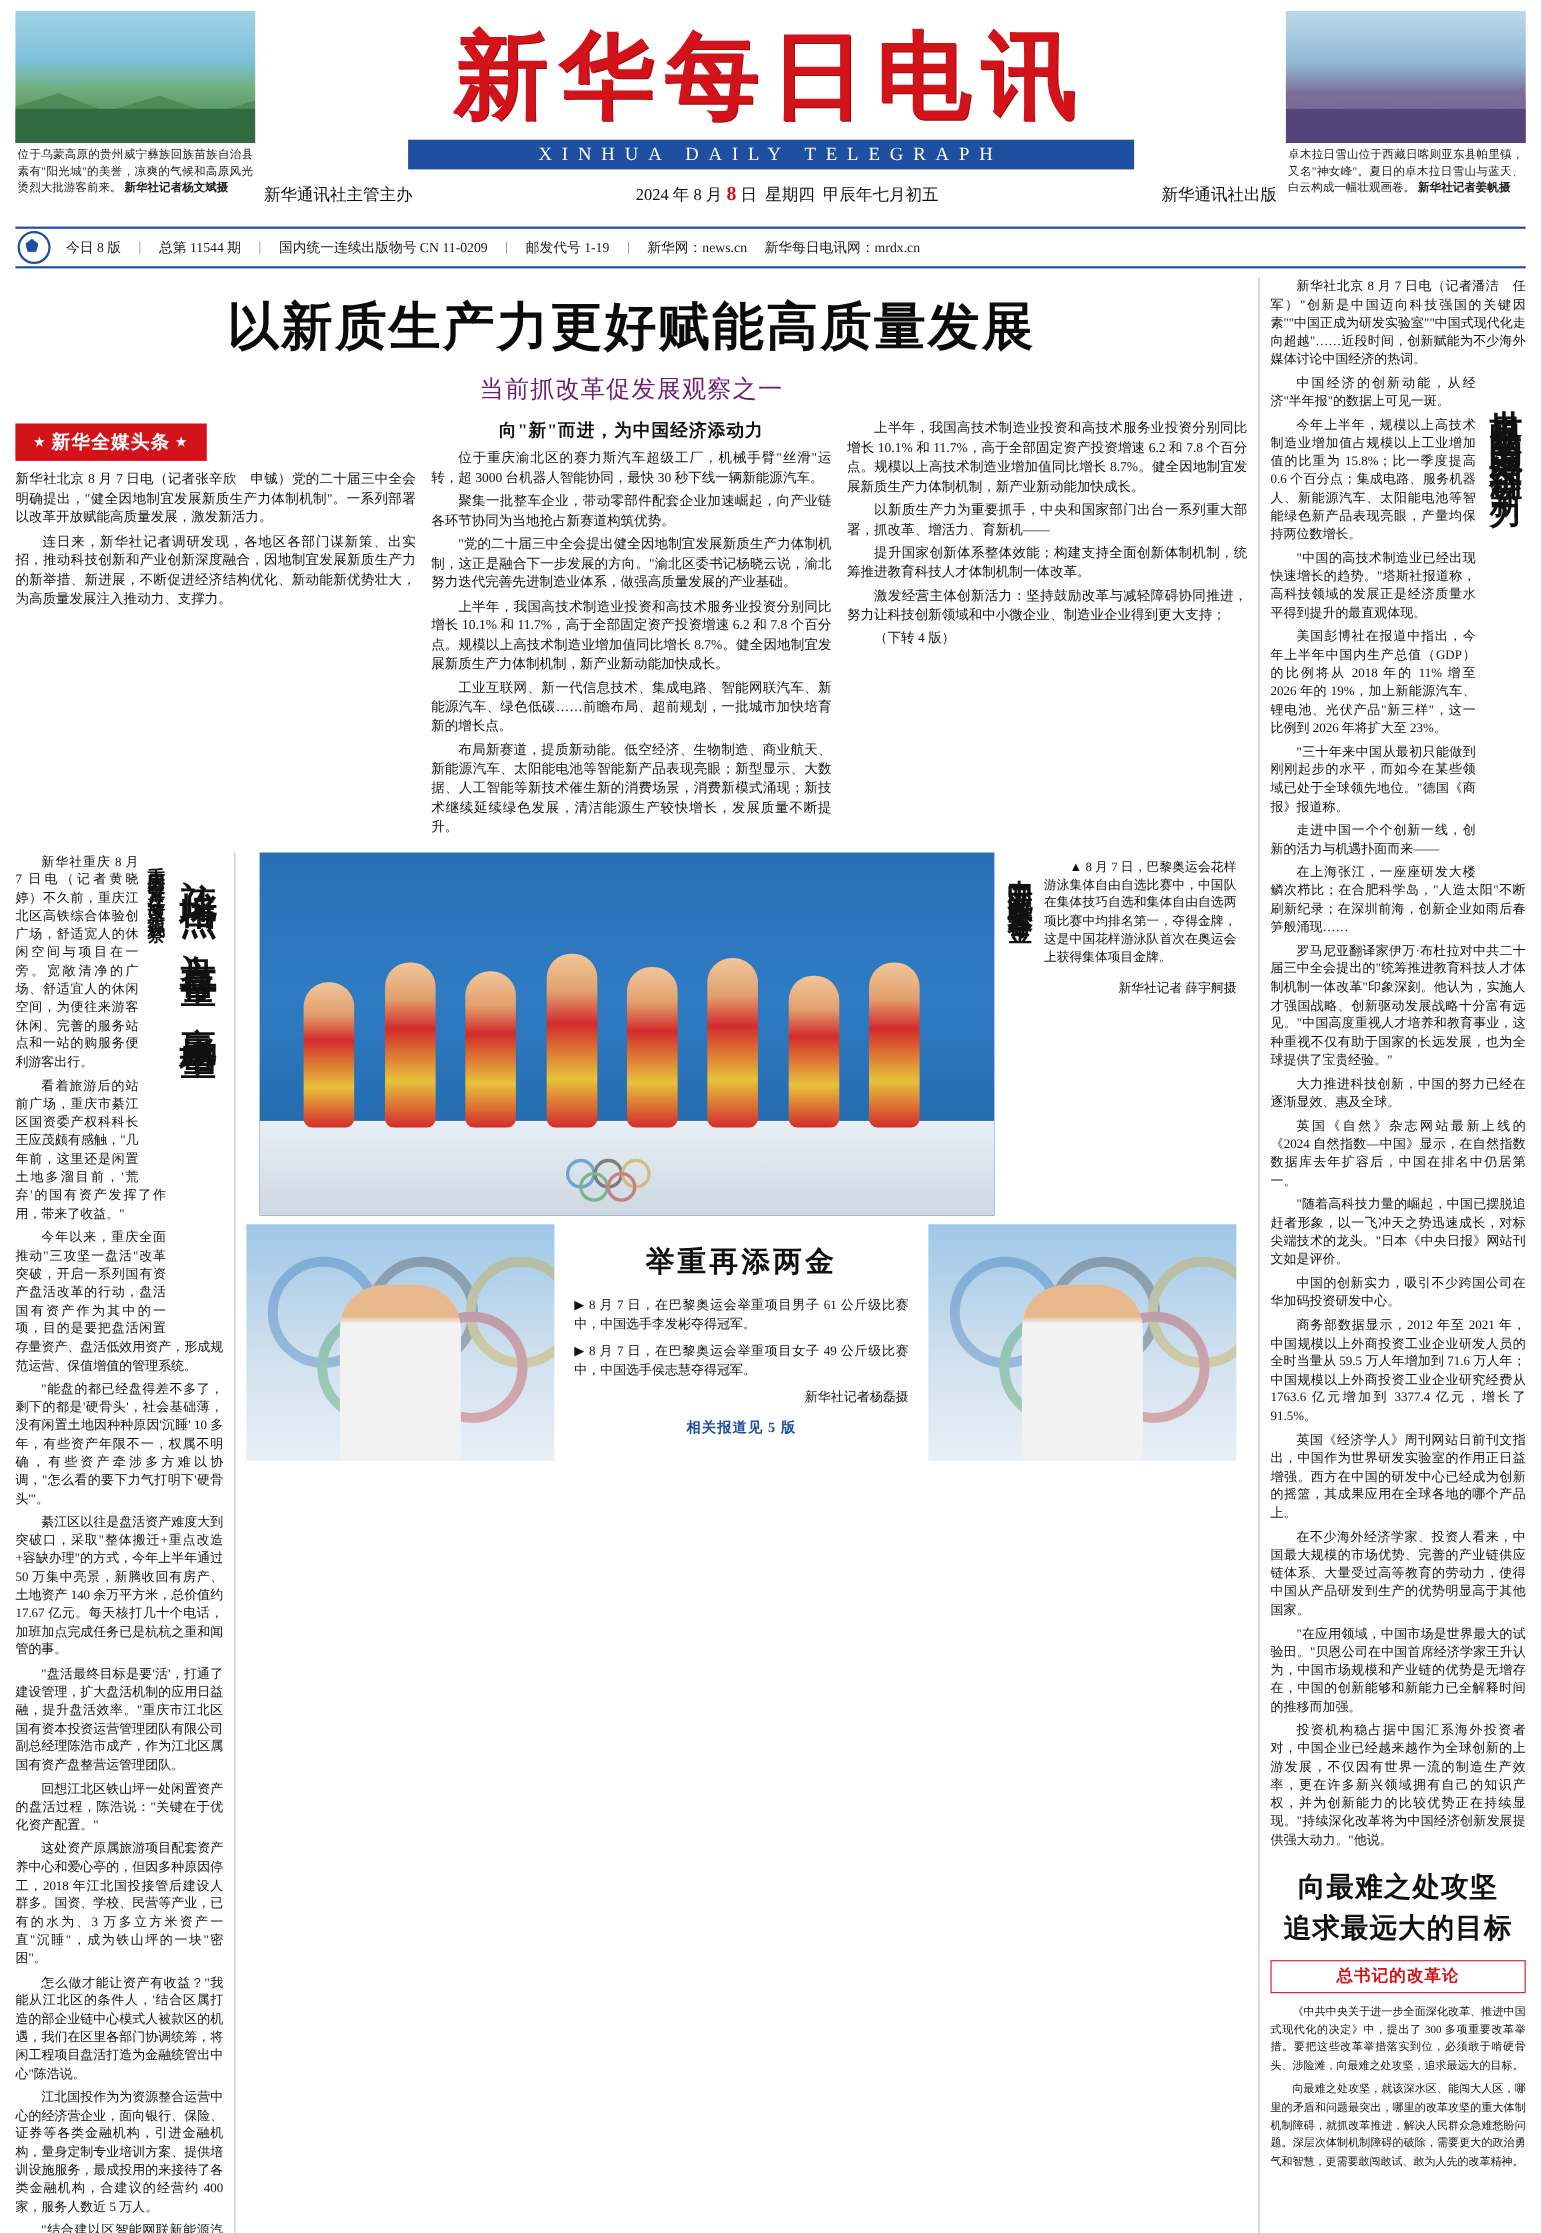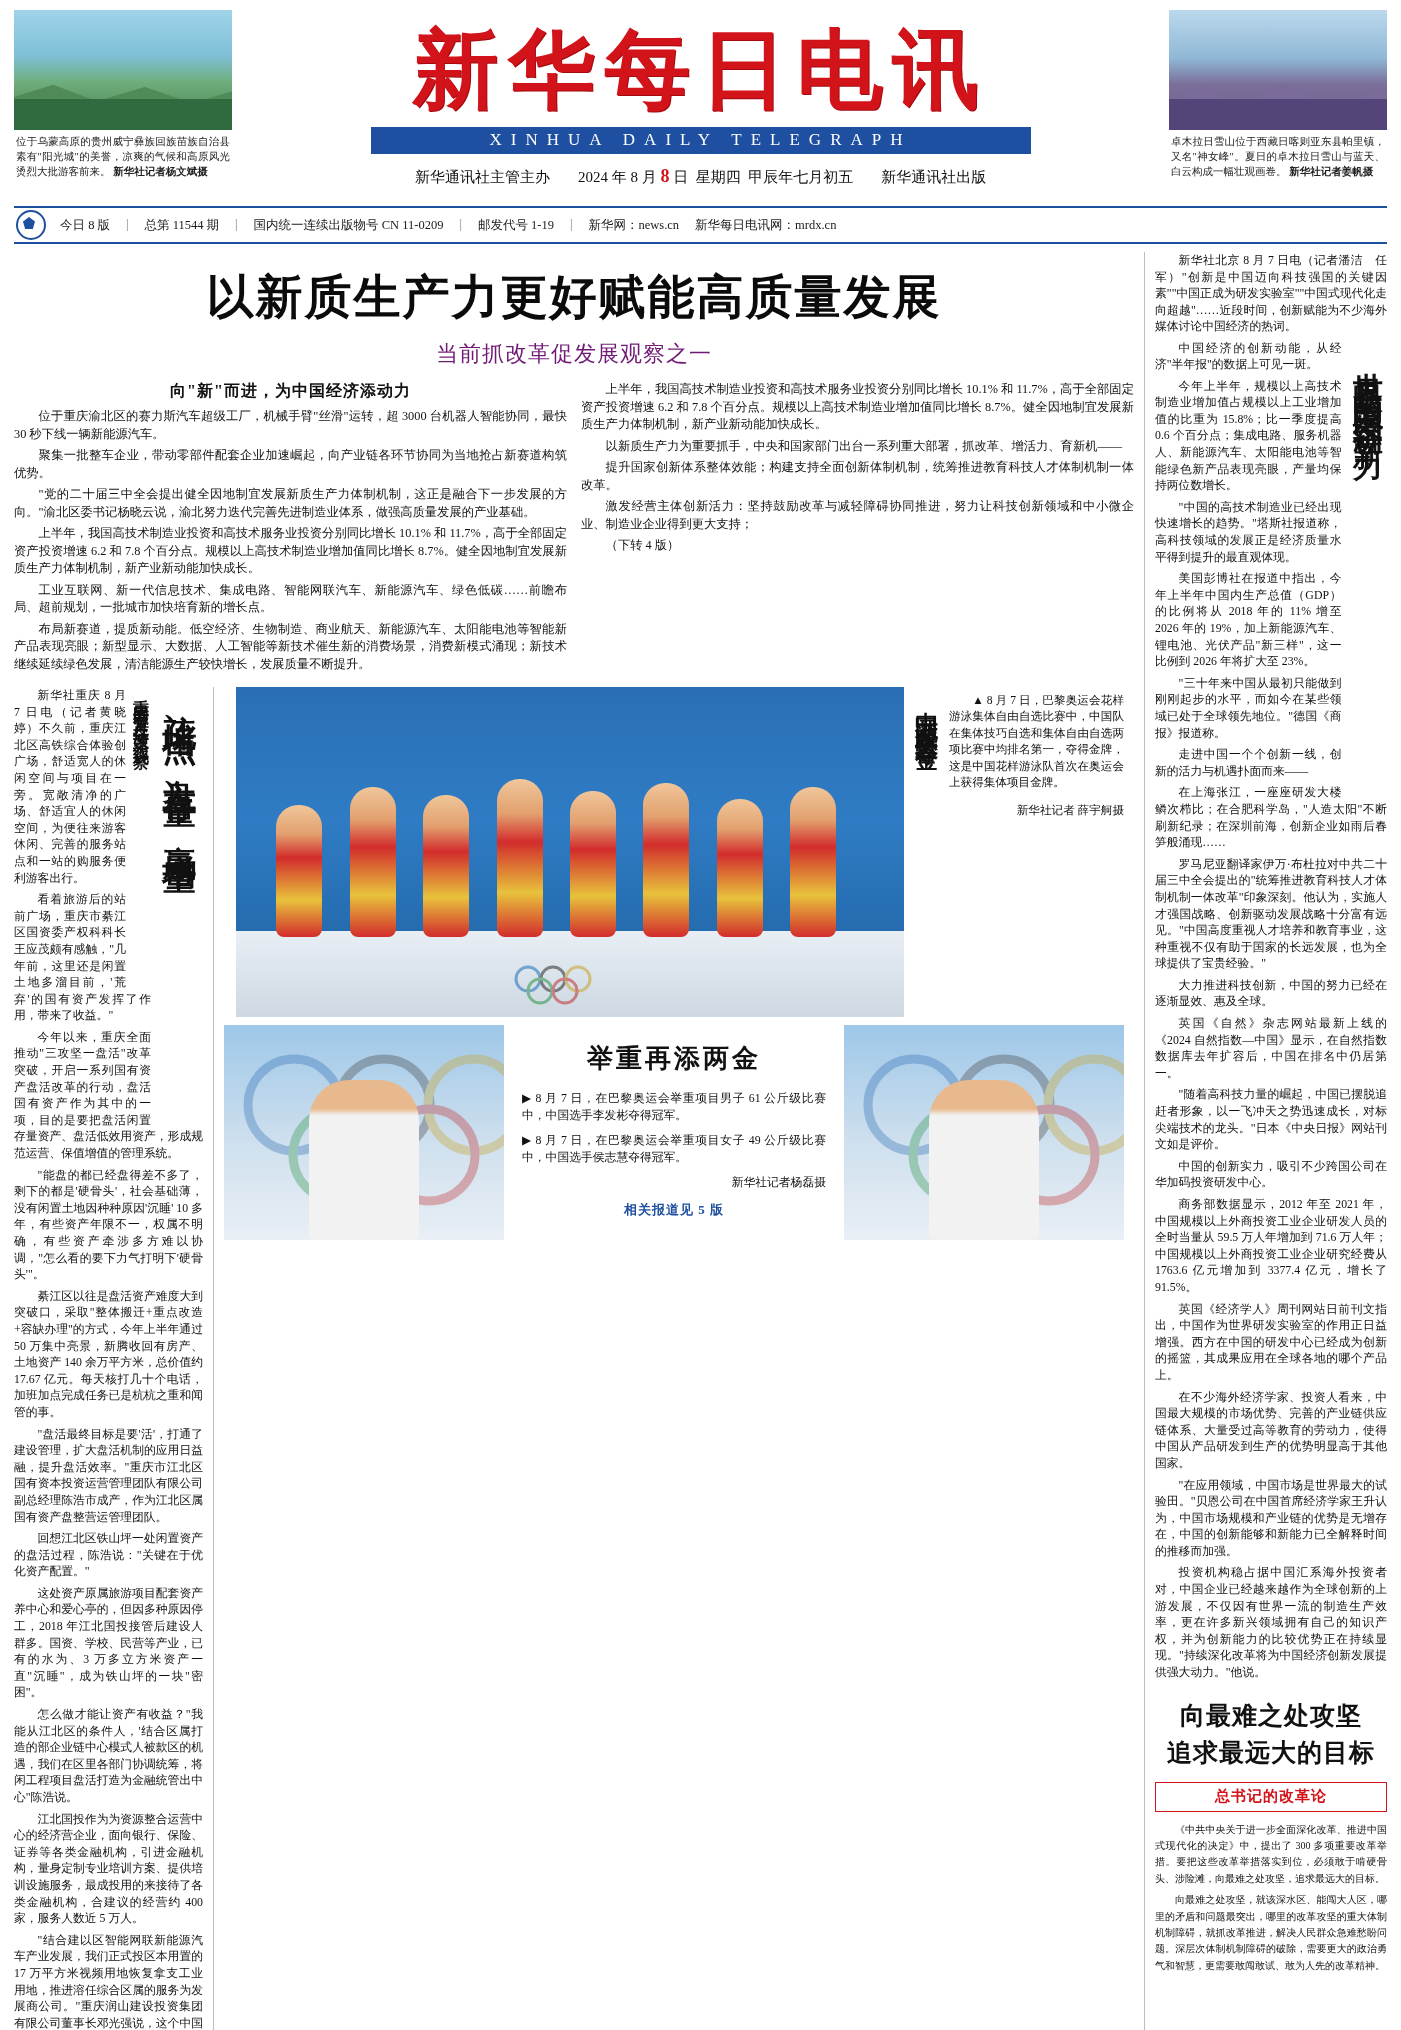--- a/index.html
+++ b/index.html
@@ -96,21 +96,21 @@
     font-size: 17px;
     letter-spacing: 9px;
     padding: 3px 0 4px 0;
     width: 660px;
   }
   .mh-meta {
     margin-top: 12px;
     font-size: 15px;
     color: #111;
     display: flex;
-    justify-content: center;
+    justify-content: space-between;
     gap: 28px;
     align-items: baseline;
   }
   .mh-meta .date b { font-size: 18px; color: #d3131a; }
 
   
   .infobar {
     border-top: 2px solid #1f4fa0;
     border-bottom: 2px solid #1f4fa0;
     margin-top: 6px;
@@ -439,20 +439,27 @@
   </div>
 
   <div class="content">
 
     <div class="col-main">
 
       <h1 class="headline">以新质生产力更好赋能高质量发展</h1>
       <div class="subheadline">当前抓改革促发展观察之一</div>
 
       <div class="cols3">
+        <div class="tcol">
+          <div class="flag-wrap">
+            <span class="flag">新华全媒头条</span>
+          </div>
+          <p class="lead">新华社北京 8 月 7 日电（记者张辛欣　申铖）党的二十届三中全会明确提出，"健全因地制宜发展新质生产力体制机制"。一系列部署以改革开放赋能高质量发展，激发新活力。</p>
+          <p>连日来，新华社记者调研发现，各地区各部门谋新策、出实招，推动科技创新和产业创新深度融合，因地制宜发展新质生产力的新举措、新进展，不断促进经济结构优化、新动能新优势壮大，为高质量发展注入推动力、支撑力。</p>
+        </div>
 
         <div class="tcol">
           <div class="colhead">向"新"而进，为中国经济添动力</div>
           <p>位于重庆渝北区的赛力斯汽车超级工厂，机械手臂"丝滑"运转，超 3000 台机器人智能协同，最快 30 秒下线一辆新能源汽车。</p>
           <p>聚集一批整车企业，带动零部件配套企业加速崛起，向产业链各环节协同为当地抢占新赛道构筑优势。</p>
           <p>"党的二十届三中全会提出健全因地制宜发展新质生产力体制机制，这正是融合下一步发展的方向。"渝北区委书记杨晓云说，渝北努力迭代完善先进制造业体系，做强高质量发展的产业基础。</p>
           <p>上半年，我国高技术制造业投资和高技术服务业投资分别同比增长 10.1% 和 11.7%，高于全部固定资产投资增速 6.2 和 7.8 个百分点。规模以上高技术制造业增加值同比增长 8.7%。健全因地制宜发展新质生产力体制机制，新产业新动能加快成长。</p>
           <p>工业互联网、新一代信息技术、集成电路、智能网联汽车、新能源汽车、绿色低碳……前瞻布局、超前规划，一批城市加快培育新的增长点。</p>
           <p>布局新赛道，提质新动能。低空经济、生物制造、商业航天、新能源汽车、太阳能电池等智能新产品表现亮眼；新型显示、大数据、人工智能等新技术催生新的消费场景，消费新模式涌现；新技术继续延续绿色发展，清洁能源生产较快增长，发展质量不断提升。</p>
         </div>

